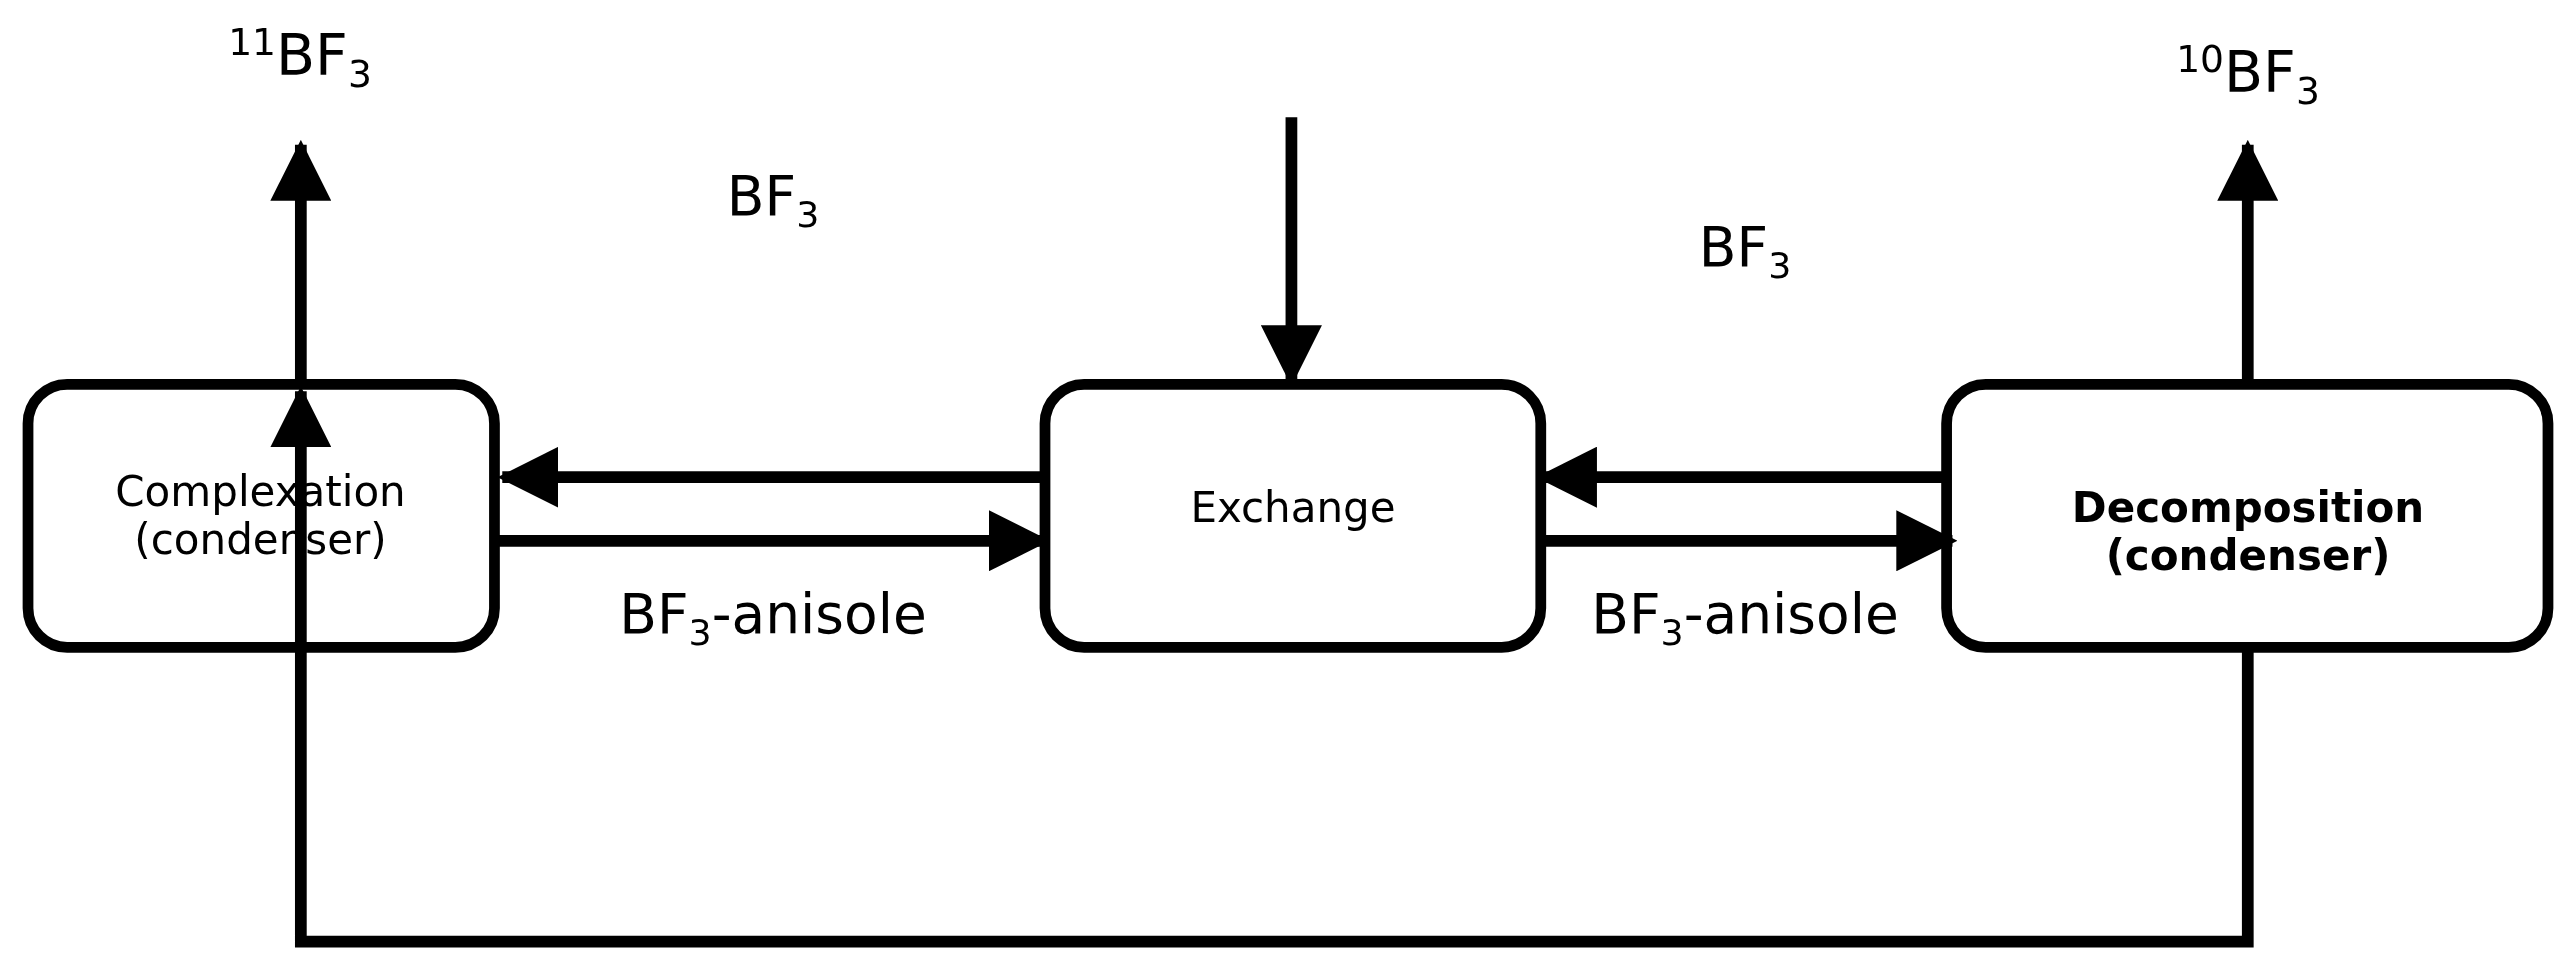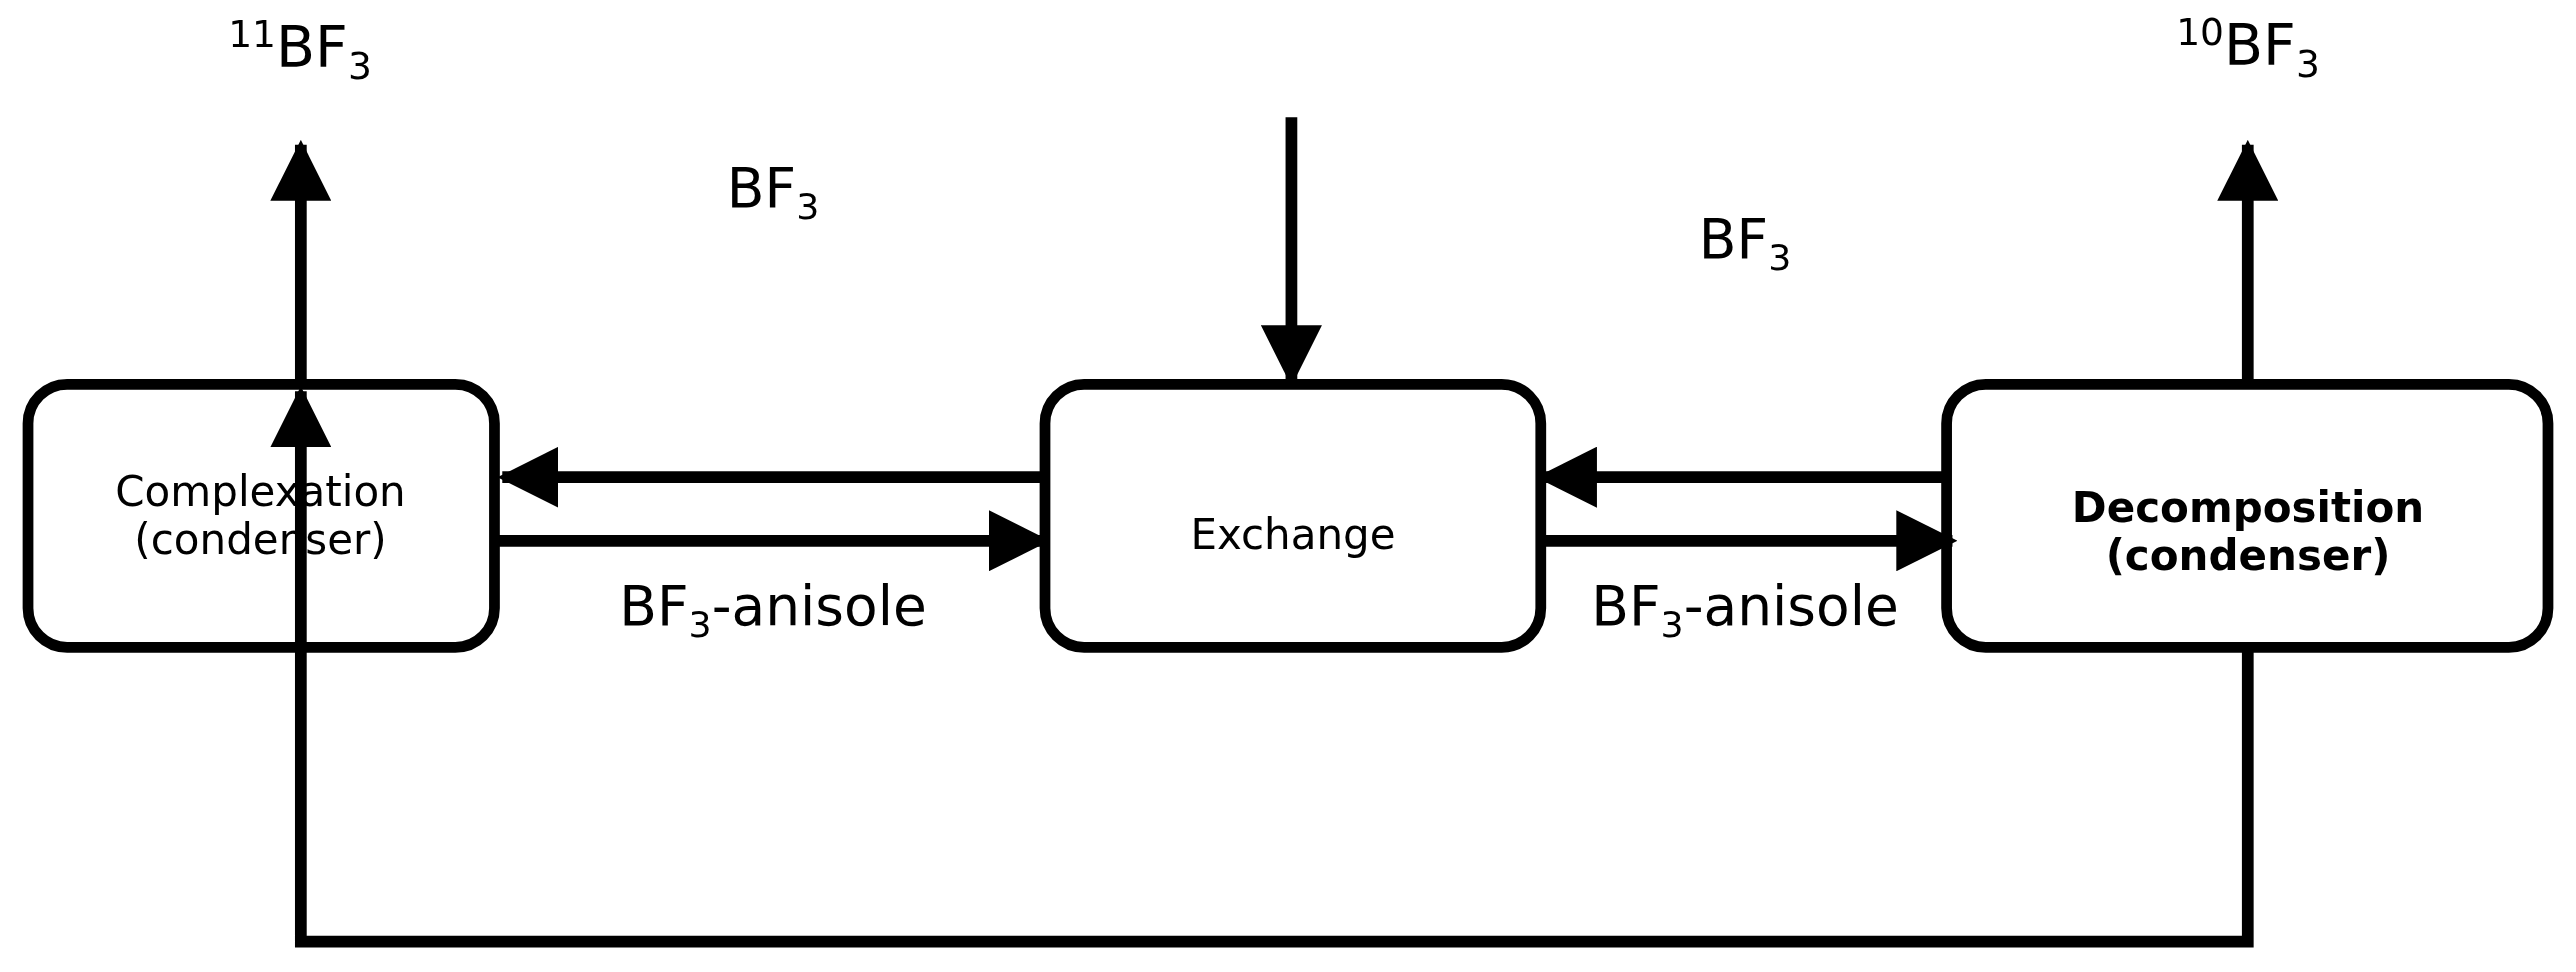--- a/index.html
+++ b/index.html
@@ -24,21 +24,21 @@
     height: 972px;
   }
   .lbl {
     position: absolute;
     font-family: "DejaVu Sans", "Liberation Sans", sans-serif;
     color: #000000;
     white-space: nowrap;
     line-height: 1.16;
     font-weight: 400;
   }
-  .ctr { transform: translateX(-50%); text-align: left; }
+  .ctr { transform: translateX(-50%); text-align: left; margin-top: 8px; }
   .box-label {
     position: absolute;
     display: flex;
     flex-direction: column;
     align-items: center;
     justify-content: center;
     text-align: center;
     font-size: 42px;
     line-height: 1.13;
     white-space: nowrap;
@@ -75,35 +75,35 @@
     <line x1="1575" y1="553" x2="1996" y2="553" stroke="#000000" stroke-width="12" marker-end="url(#ah)"></line>
 
     <path d="M 2298 662 L 2298 963 L 307 963 L 307 400" fill="none" stroke="#000000" stroke-width="12" marker-end="url(#ah)"></path>
   </svg>
 
   <div class="box-label" style="left:27px; top:384px; width:467px; height:263px;">
     <span>Complexation</span>
     <span>(condenser)</span>
   </div>
 
-  <div class="box-label" style="left:1045px; top:403px; width:496px; height:263px;">
+  <div class="box-label" style="left:1045px; top:376px; width:496px; height:263px;">
     <span>Exchange</span>
   </div>
 
   <div class="box-label" style="left:1947px; top:400px; width:602px; height:263px;font-weight:bold;">
     <span>Decomposition</span>
     <span>(condenser)</span>
   </div>
 
   <div class="lbl ctr f58" style="left:300px; top:13.7px;">
     <span class="sup">11</span><span>BF</span><span class="sub">3</span>
   </div>
 
 
-  <div class="lbl ctr f58" style="left:2248px; top:12px;">
+  <div class="lbl ctr f58" style="left:2248px; top:31px;">
     <span class="sup">10</span><span>BF</span><span class="sub">3</span>
   </div>
 
   <div class="lbl ctr f56" style="left:773px; top:157px;">
     <div><span>BF</span><span class="sub">3</span></div>
   </div>
 
   <div class="lbl ctr f56" style="left:773px; top:575px;">
     <span>BF</span><span class="sub">3</span><span>-anisole</span>
   </div>

